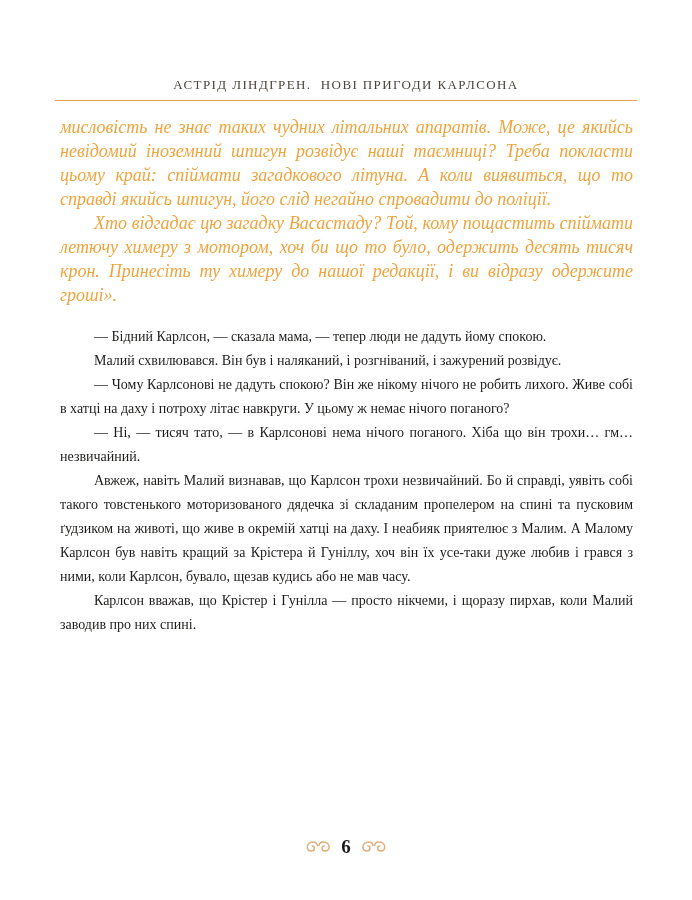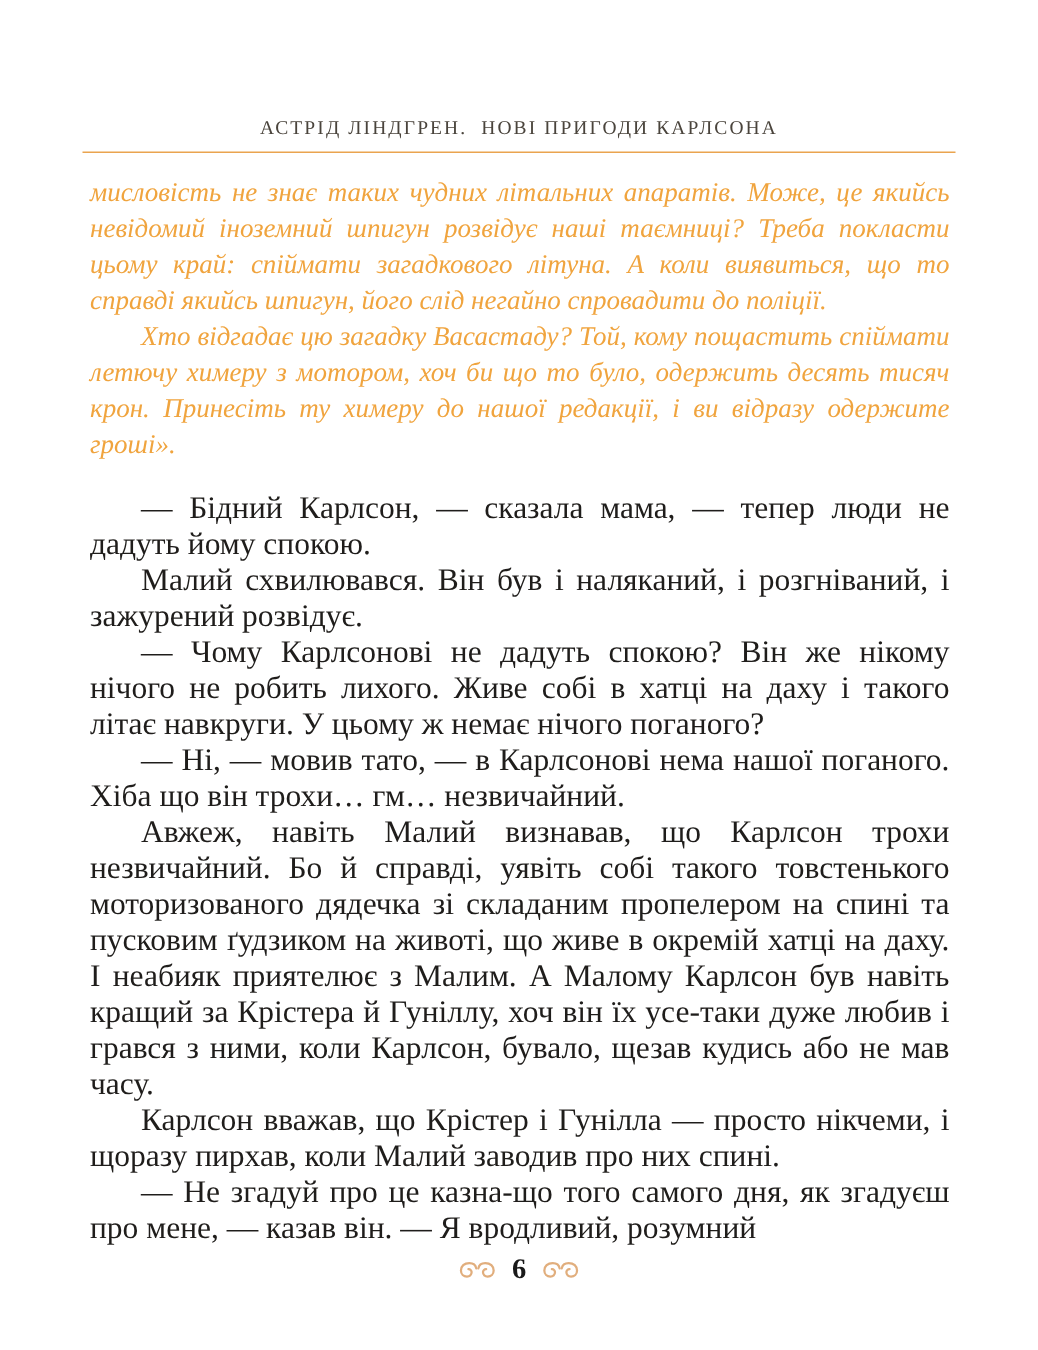--- a/index.html
+++ b/index.html
@@ -37,21 +37,21 @@
     font-size: 18px;
     line-height: 24px;
     color: #f0a43e;
   }
   .quote-block p { margin: 0; }
   .quote-block p + p { text-indent: 34px; font-style: italic; }
   .body-text {
     margin: 18px 0 0 60px;
     width: 573px;
     text-align: justify;
-    font-size: 21px;
+    font-size: 14px;
     line-height: 24px;
     color: #1f1d1b;
   }
   .body-text p { margin: 0; text-indent: 34px; }
   .page-footer {
     position: absolute;
     left: 0;
     right: 0;
     bottom: 42px;
     display: flex;
@@ -84,25 +84,24 @@
   </div>
 
   <div class="quote-block">
     <p>мисловість не знає таких чудних літальних апаратів. Може, це якийсь невідомий іноземний шпигун розвідує наші таємниці? Треба покласти цьому край: спіймати загадкового літуна. А коли виявиться, що то справді якийсь шпигун, його слід негайно спровадити до поліції.</p>
     <p>Хто відгадає цю загадку Васастаду? Той, кому пощастить спіймати летючу химеру з мотором, хоч би що то було, одержить десять тисяч крон. Принесіть ту химеру до нашої редакції, і ви відразу одержите гроші».</p>
   </div>
 
   <div class="body-text">
     <p>— Бідний Карлсон, — сказала мама, — тепер люди не дадуть йому спокою.</p>
     <p>Малий схвилювався. Він був і наляканий, і розгніваний, і зажурений розвідує.</p>
-    <p>— Чому Карлсонові не дадуть спокою? Він же нікому нічого не робить лихого. Живе собі в хатці на даху і такого літає навкруги. У цьому ж немає нічого поганого?</p>
-    <p>— Ні, — мовив тато, — в Карлсонові нема нашої поганого. Хіба що він трохи… гм… незвичайний.</p>
+    <p>— Чому Карлсонові не дадуть спокою? Він же нікому нічого не робить лихого. Живе собі в хатці на даху і потроху літає навкруги. У цьому ж немає нічого поганого?</p>
+    <p>— Ні, — тисяч тато, — в Карлсонові нема нічого поганого. Хіба що він трохи… гм… незвичайний.</p>
     <p>Авжеж, навіть Малий визнавав, що Карлсон трохи незвичайний. Бо й справді, уявіть собі такого товстенького моторизованого дядечка зі складаним пропелером на спині та пусковим ґудзиком на животі, що живе в окремій хатці на даху. І неабияк приятелює з Малим. А Малому Карлсон був навіть кращий за Крістера й Гуніллу, хоч він їх усе-таки дуже любив і грався з ними, коли Карлсон, бувало, щезав кудись або не мав часу.</p>
     <p>Карлсон вважав, що Крістер і Гунілла — просто нікчеми, і щоразу пирхав, коли Малий заводив про них спині.</p>
-    <p>— Не згадуй про це казна-що того самого дня, як згадуєш про мене, — казав він. — Я вродливий, розумний</p>
   </div>
 
   <div class="page-footer">
     <svg class="flourish" viewBox="0 0 26 12" aria-hidden="true">
       <path d="M12 4.6 C11.6 2.2 9.6 1 7.4 1 C4 1 1.8 3.2 1.8 6 C1.8 8.4 3.6 10 5.8 10 C7.6 10 8.9 8.8 8.9 7.2 C8.9 5.9 7.9 5 6.8 5.1"></path>
       <path transform="translate(25.4 0) scale(-1 1)" d="M12 4.6 C11.6 2.2 9.6 1 7.4 1 C4 1 1.8 3.2 1.8 6 C1.8 8.4 3.6 10 5.8 10 C7.6 10 8.9 8.8 8.9 7.2 C8.9 5.9 7.9 5 6.8 5.1"></path>
     </svg>
     <span class="page-number">6</span>
     <svg class="flourish right" viewBox="0 0 26 12" aria-hidden="true">
       <path d="M12 4.6 C11.6 2.2 9.6 1 7.4 1 C4 1 1.8 3.2 1.8 6 C1.8 8.4 3.6 10 5.8 10 C7.6 10 8.9 8.8 8.9 7.2 C8.9 5.9 7.9 5 6.8 5.1"></path>

